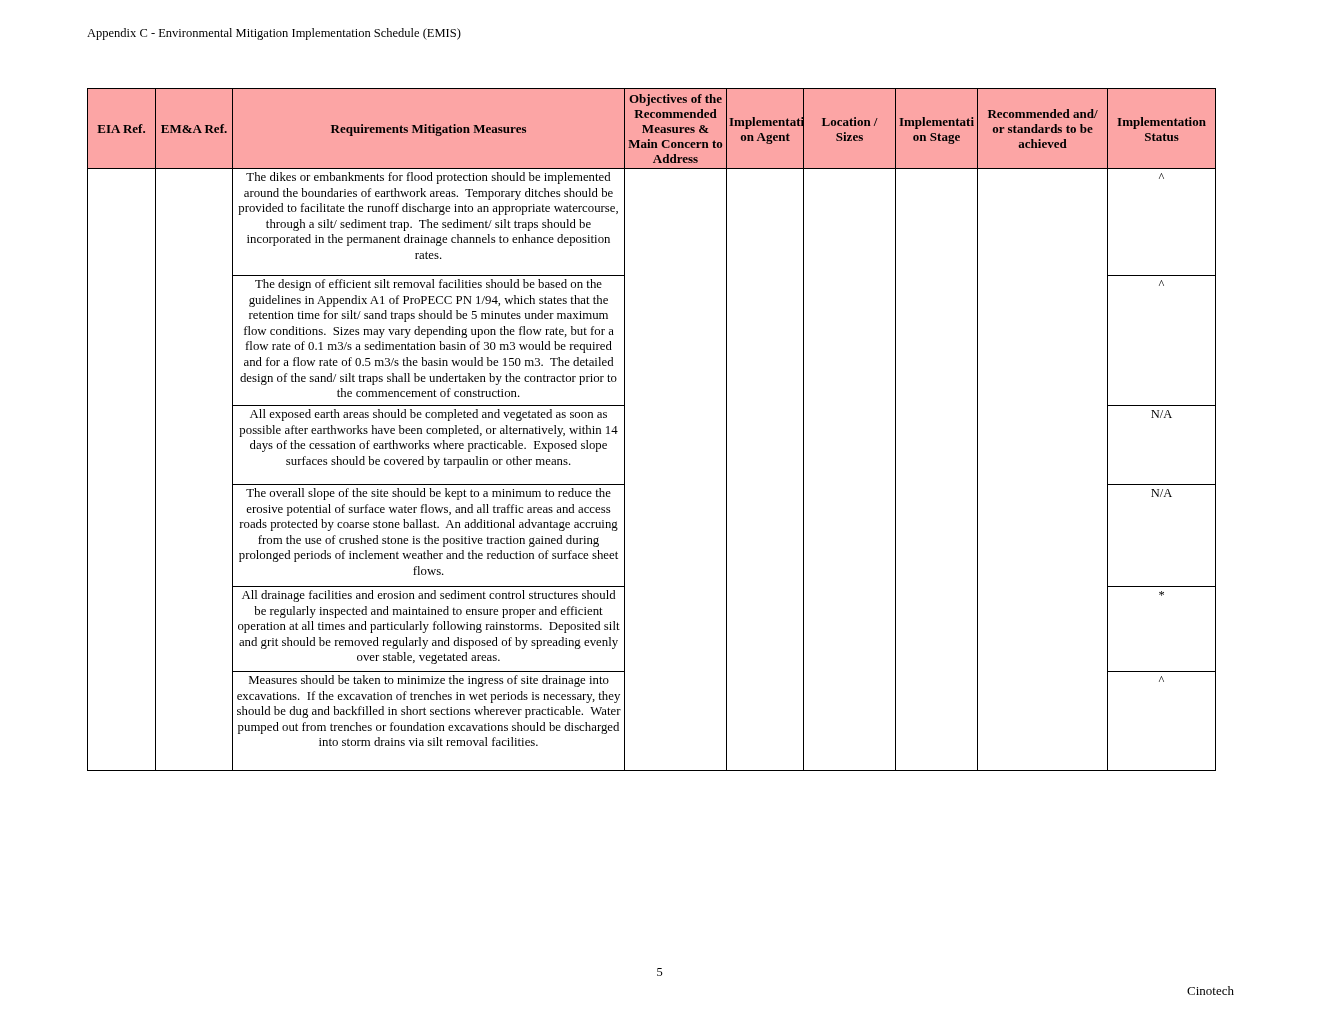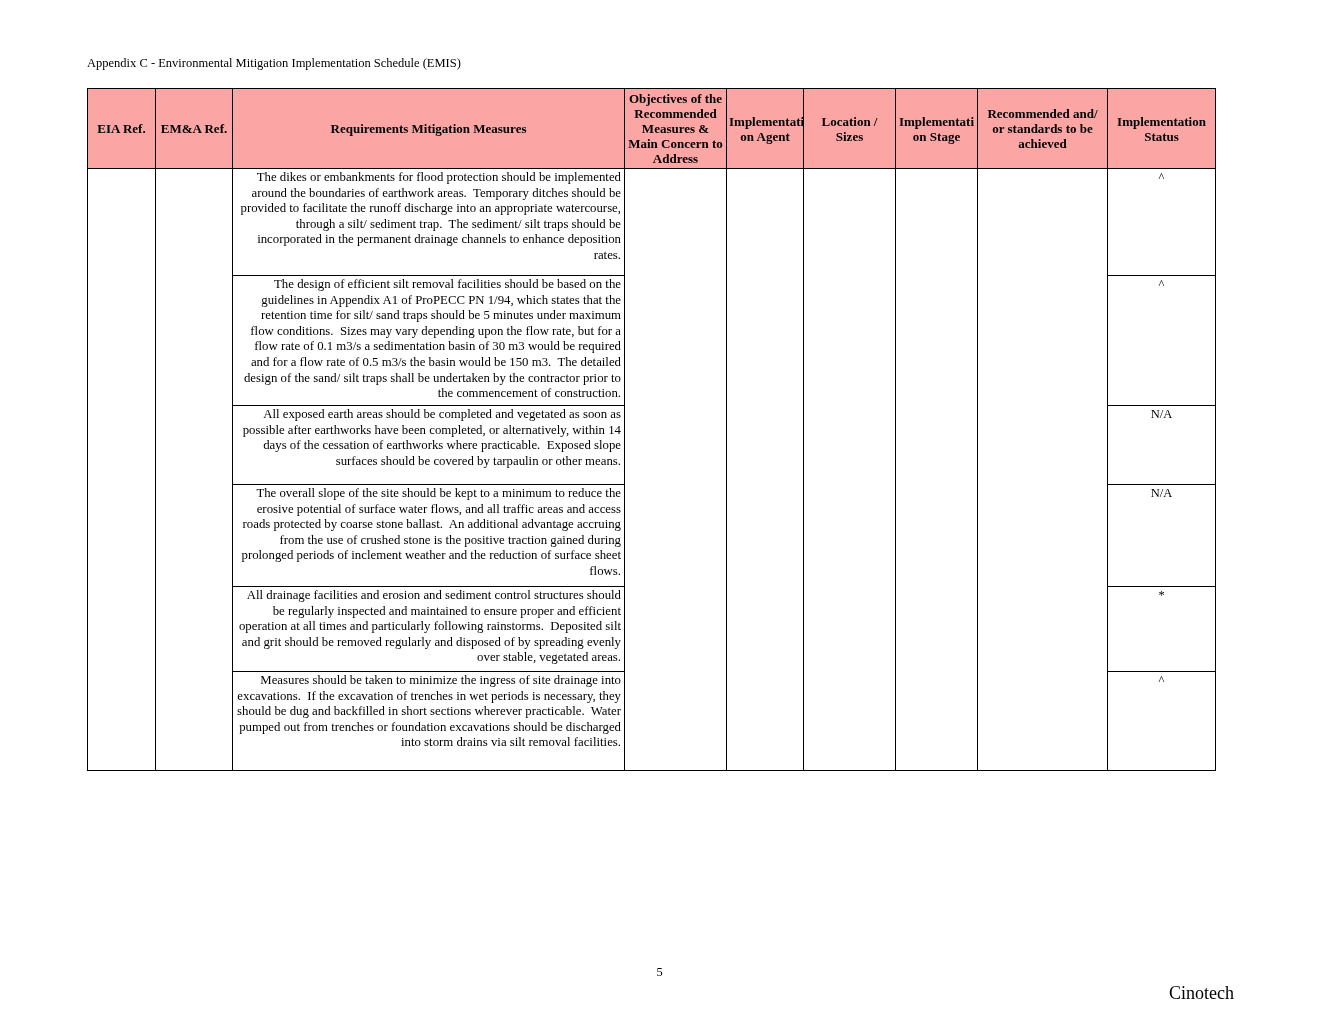--- a/index.html
+++ b/index.html
@@ -7,21 +7,21 @@
     position:relative;
     width:1319px;
     height:1020px;
     background:#ffffff;
     font-family:"Liberation Serif","DejaVu Serif",serif;
     color:#000;
   }
   .doc-header{
     position:absolute;
     left:87px;
-    top:56px;
+    top:26px;
     font-size:12.5px;
     white-space:nowrap;
   }
   table.emis{
     position:absolute;
     left:87px;
     top:88px;
     border-collapse:collapse;
     table-layout:fixed;
     width:1128px;
@@ -39,21 +39,21 @@
     text-align:center;
     vertical-align:middle;
     white-space:pre-line;
     font-size:13px;
     line-height:15px;
     height:75px;
     padding:2px 2px;
   }
   td.measure-cell{
     vertical-align:top;
-    text-align:right;
+    text-align:center;
     white-space:pre-wrap;
   }
   td.status-cell{
     vertical-align:top;
     text-align:center;
     font-size:12.5px;
   }
   td.span-cell{
     vertical-align:top;
   }
@@ -62,21 +62,21 @@
     left:0;
     top:965px;
     width:1319px;
     text-align:center;
     font-size:12.5px;
   }
   .footer-brand{
     position:absolute;
     right:85px;
     top:983px;
-    font-size:18px;
+    font-size:13px;
     text-align:right;
   }
 </style>
 </head>
 <body>
 
 <div class="page">
 
   <div class="doc-header">Appendix C - Environmental Mitigation Implementation Schedule (EMIS)</div>
 

